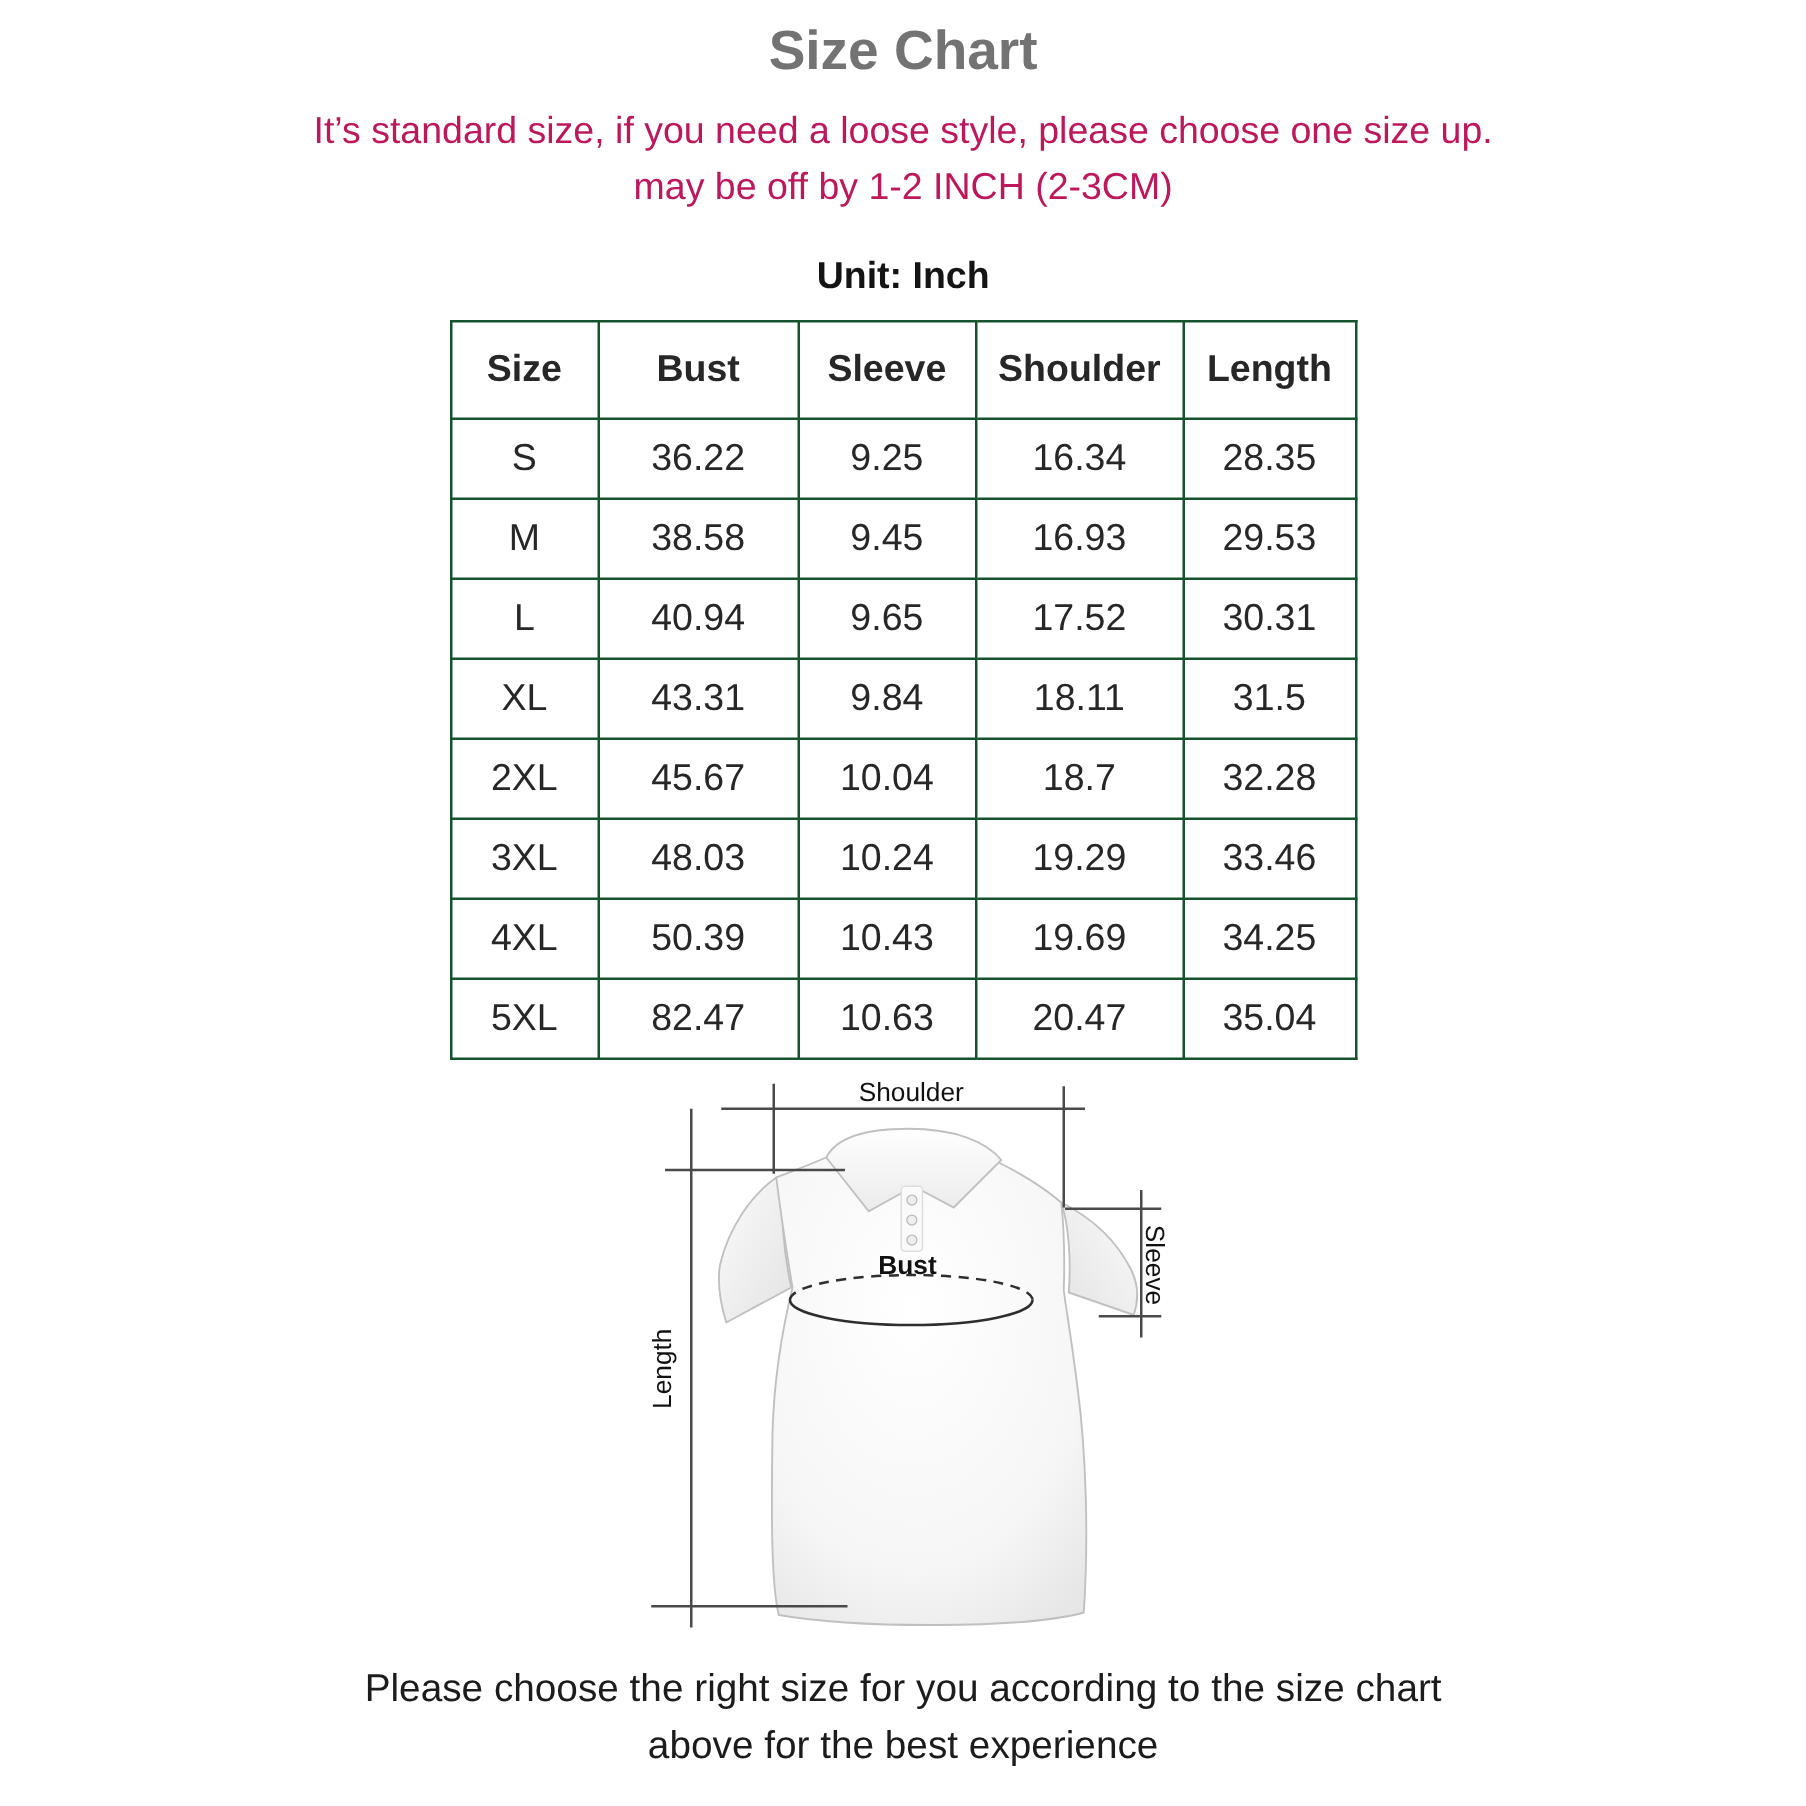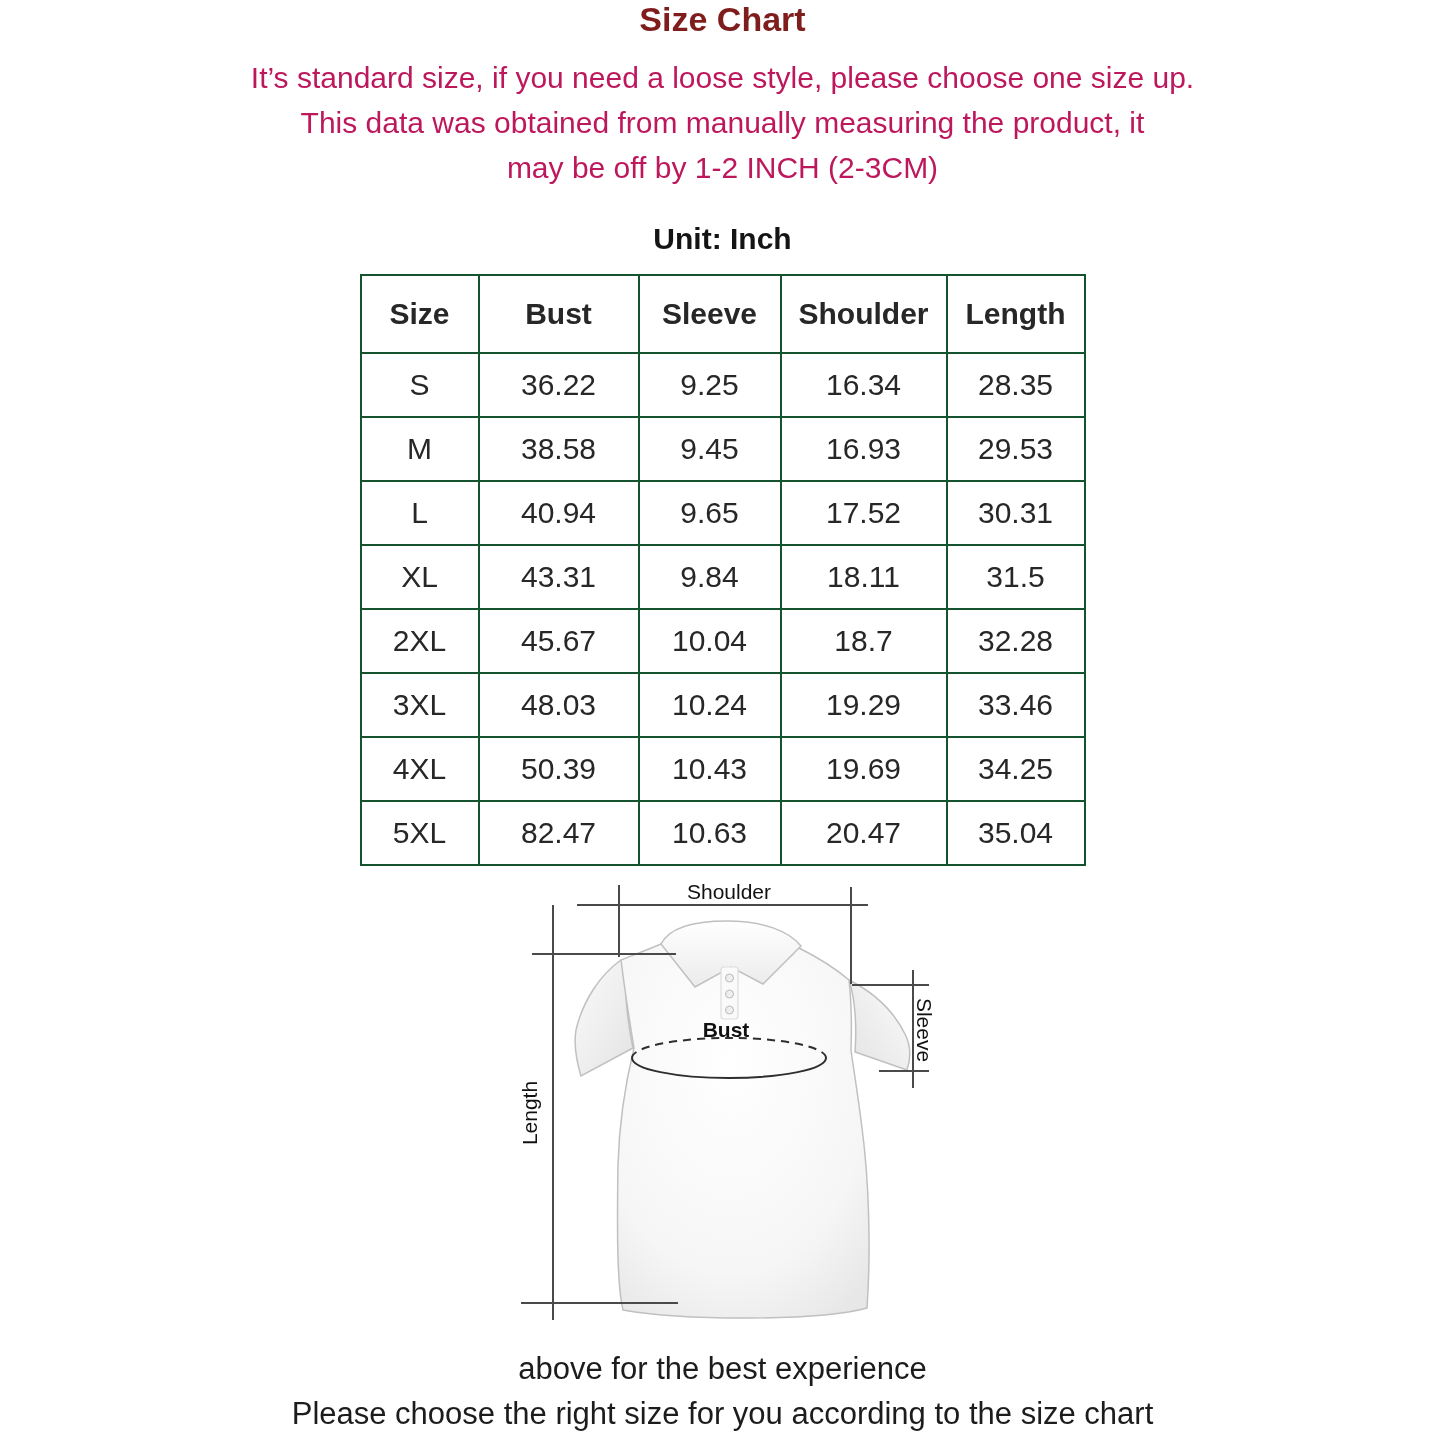--- a/index.html
+++ b/index.html
@@ -8,25 +8,25 @@
     background: #ffffff;
   }
   body {
     width: 1445px;
     height: 1445px;
     overflow: hidden;
     font-family: "Liberation Sans", sans-serif;
     color: #1c1c1c;
   }
   .page-title {
-    margin-top: 0;
-    text-align: center;
-    font-size: 34px;
+    margin-top: 16px;
+    text-align: center;
+    font-size: 44px;
     font-weight: 700;
-    color: #7f1d1d;
+    color: #737373;
   }
   .intro-text {
     margin-top: 16px;
     text-align: center;
     font-size: 30px;
     line-height: 45px;
     color: #be185d;
   }
   .unit-label {
     margin-top: 32px;
@@ -91,21 +91,20 @@
     stroke-width: 1.5;
   }
 </style>
 </head>
 <body>
 
 <div class="page-title">Size Chart</div>
 
 <div class="intro-text">
   <div>It’s standard size, if you need a loose style, please choose one size up.</div>
-  <div>This data was obtained from manually measuring the product, it</div>
   <div>may be off by 1-2 INCH (2-3CM)</div>
 </div>
 
 <div class="unit-label">Unit: Inch</div>
 
 <table class="size-table">
   <colgroup>
     <col style="width:118px">
       <col style="width:160px">
       <col style="width:142px">
@@ -233,15 +232,15 @@
     </g>
 
     <text class="diagram-label" x="218" y="19" text-anchor="middle">Shoulder</text>
     <text class="diagram-label" x="215" y="157" text-anchor="middle" font-weight="bold">Bust</text>
     <text class="diagram-label" x="406" y="150" text-anchor="middle" transform="rotate(90 406 150)">Sleeve</text>
     <text class="diagram-label" x="26" y="233" text-anchor="middle" transform="rotate(-90 26 233)">Length</text>
   </svg>
 </div>
 
 <div class="footer-text">
+  <div>Please choose the right size for you according to the size chart</div>
   <div>above for the best experience</div>
-  <div>Please choose the right size for you according to the size chart</div>
 </div>
 
 </body></html>

